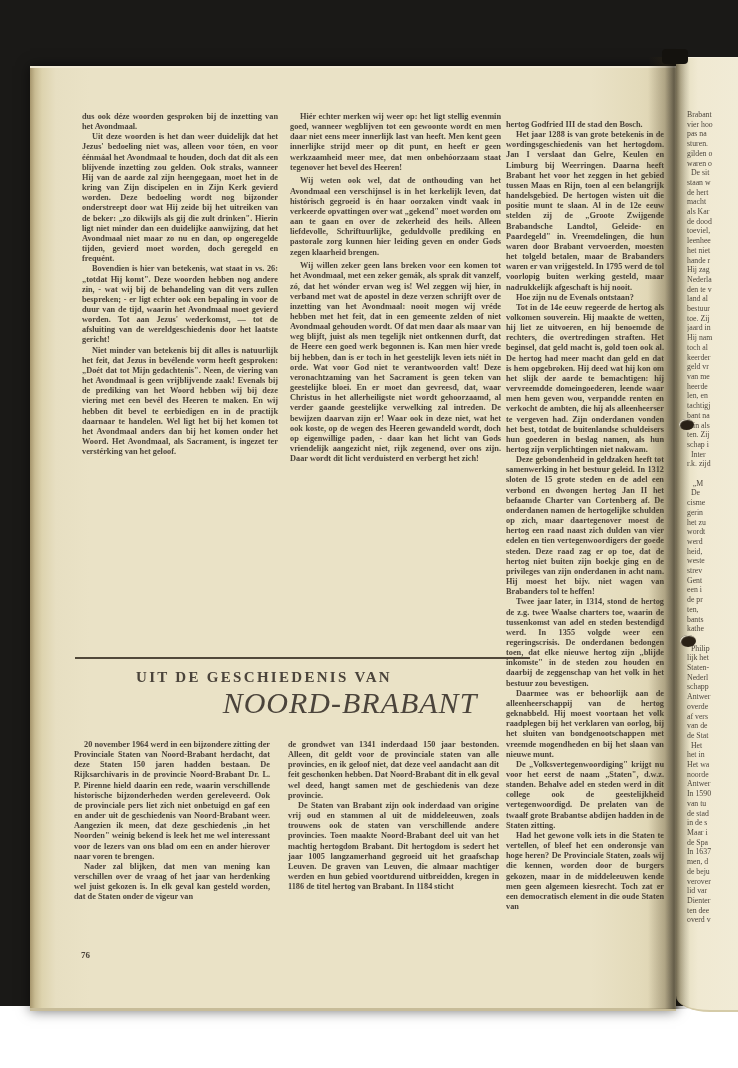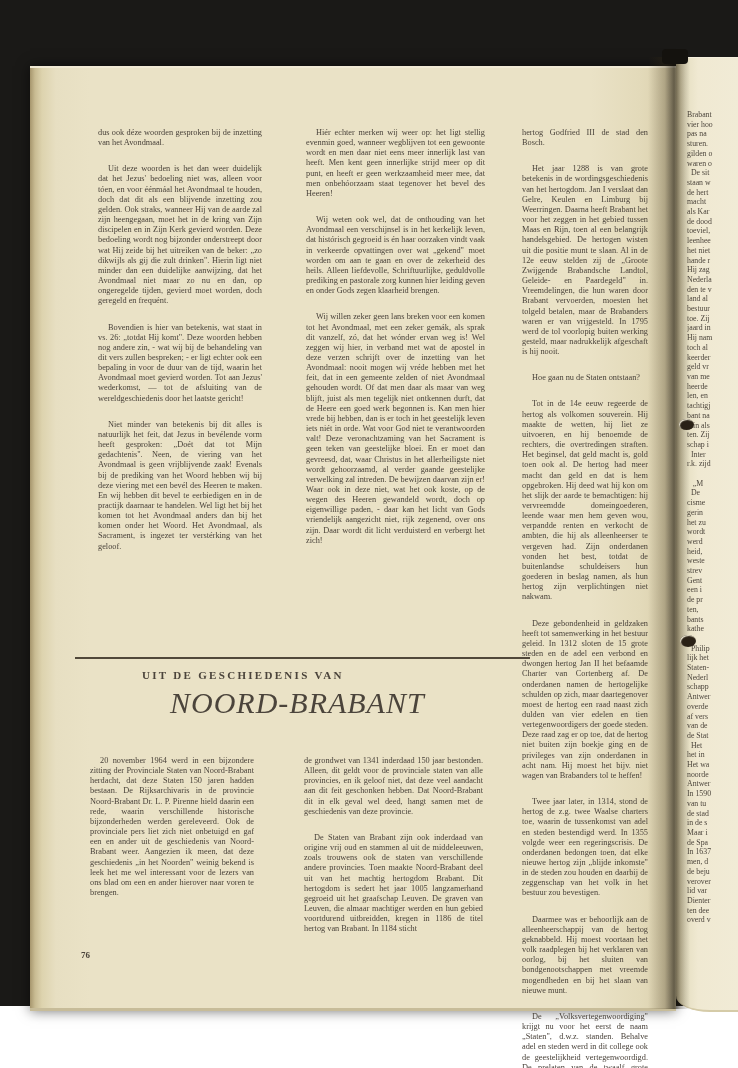--- a/index.html
+++ b/index.html
@@ -13,29 +13,29 @@
   .page-left{
     position:absolute;left:30px;top:66px;width:646px;height:940px;
     background:
       linear-gradient(90deg,#a6966d 0px,#c8bb92 5px,#ddd3ae 12px,#e7dfc2 26px,#eae2c6 60px,#eae2c6 560px,#e3daba 610px,#d8cda9 646px),
       #eae2c6;
     border-top:2px solid #f0e9d4;
     border-bottom:3px solid #c7bc99;
     box-shadow:0 0 12px rgba(0,0,0,0.55);
   }
   .col{position:absolute;color:#49423a;font-size:8.3px;line-height:10.15px;text-align:justify;}
-  .col p{margin:16px;text-indent:10px;}
+  .col p{margin:0;text-indent:10px;font-weight:bold;}
   .col.cont p:first-child{text-indent:0;}
   .col.gap p{margin-bottom:3.5px;}
   .sermon-col1{left:52px;top:44px;width:196px;}
   .sermon-col2{left:260px;top:44px;width:211px;}
-  .article-col3{left:476px;top:44px;width:158px;}
+  .article-col3{left:476px;top:52px;width:158px;}
   .divider{position:absolute;left:45px;top:589px;width:455px;height:2px;background:#51483a;}
-  .kicker{position:absolute;left:112px;top:601px;font-size:11px;letter-spacing:2.3px;font-weight:600;color:#4b443b;}
-  .title{position:absolute;left:140px;top:618px;width:360px;
+  .kicker{position:absolute;left:106px;top:601px;font-size:15px;letter-spacing:2.3px;font-weight:600;color:#4b443b;}
+  .title{position:absolute;left:140px;top:618px;width:360px;text-align:center;
          font-style:italic;font-size:30px;letter-spacing:1px;color:#4b443b;}
   .article-col1{left:44px;top:672px;width:196px;}
   .article-col2{left:258px;top:672px;width:211px;}
   .pagenum{position:absolute;left:51px;top:882px;font-size:9px;font-weight:bold;color:#49423a;}
   
   .gutter{position:absolute;left:648px;top:57px;width:42px;height:952px;pointer-events:none;
     background:linear-gradient(90deg,rgba(40,30,15,0) 0%,rgba(60,48,24,0.28) 40%,rgba(22,17,8,0.6) 62%,rgba(40,32,16,0.25) 78%,rgba(40,30,15,0) 100%);}
   .notch{position:absolute;left:662px;top:49px;width:26px;height:15px;background:#14120e;border-radius:4px;}
   .hole{position:absolute;background:#2a2116;border-radius:50%;box-shadow:inset 1px 1px 1px #efe9d4;}
   .hole.h1{left:679px;top:419px;width:15px;height:11px;}
@@ -65,35 +65,36 @@
       <p>Niet minder van betekenis bij dit alles is natuurlijk het feit, dat Jezus in bevélende vorm heeft gesproken: „Doét dat tot Mijn gedachtenis". Neen, de viering van het Avondmaal is geen vrijblijvende zaak! Evenals bij de prediking van het Woord hebben wij bij deze viering met een bevél des Heeren te maken. En wij hebben dit bevel te eerbiedigen en in de practijk daarnaar te handelen. Wel ligt het bij het komen tot het Avondmaal anders dan bij het komen onder het Woord. Het Avondmaal, als Sacrament, is ingezet ter verstérking van het geloof.</p>
     </div>
   <div class="col sermon-col2 gap">
       <p>Hiér echter merken wij weer op: het ligt stellig evenmin goed, wanneer wegblijven tot een gewoonte wordt en men daar niet eens meer innerlijk last van heeft. Men kent geen innerlijke strijd meer op dit punt, en heeft er geen werkzaamheid meer mee, dat men onbehóorzaam staat tegenover het bevel des Heeren!</p>
       <p>Wij weten ook wel, dat de onthouding van het Avondmaal een verschijnsel is in het kerkelijk leven, dat histórisch gegroeid is én haar oorzaken vindt vaak in verkeerde opvattingen over wat „gekend" moet worden om aan te gaan en over de zekerheid des heils. Alleen liefdevolle, Schriftuurlijke, geduldvolle prediking en pastorale zorg kunnen hier leiding geven en onder Gods zegen klaarheid brengen.</p>
       <p>Wij willen zeker geen lans breken voor een komen tot het Avondmaal, met een zeker gemák, als sprak dit vanzelf, zó, dat het wónder ervan weg is! Wel zeggen wij hier, in verband met wat de apostel in deze verzen schrijft over de inzetting van het Avondmaal: nooit mogen wij vréde hebben met het feit, dat in een gemeente zelden of niet Avondmaal gehouden wordt. Of dat men daar als maar van weg blijft, juist als men tegelijk niet ontkennen durft, dat de Heere een goed werk begonnen is. Kan men hier vrede bij hebben, dan is er toch in het geestelijk leven iets niét in orde. Wat voor God niet te verantwoorden valt! Deze veronachtzaming van het Sacrament is geen teken van geestelijke bloei. En er moet dan gevreesd, dat, waar Christus in het allerheiligste niet wordt gehoorzaamd, al verder gaande geestelijke verwelking zal intreden. De bewijzen daarvan zijn er! Waar ook in deze niet, wat het ook koste, op de wegen des Heeren gewandeld wordt, doch op eigenwillige paden, - daar kan het licht van Gods vriendelijk aangezicht niet, rijk zegenend, over ons zijn. Daar wordt dit licht verduisterd en verbergt het zich!</p>
     </div>
   <div class="col article-col3 cont">
       <p>hertog Godfried III de stad den Bosch.</p>
       <p>Het jaar 1288 is van grote betekenis in de wordingsgeschiedenis van het hertogdom. Jan I verslaat dan Gelre, Keulen en Limburg bij Weerringen. Daarna heeft Brabant het voor het zeggen in het gebied tussen Maas en Rijn, toen al een belangrijk handelsgebied. De hertogen wisten uit die positie munt te slaan. Al in de 12e eeuw stelden zij de „Groote Zwijgende Brabandsche Landtol, Geleide- en Paardegeld" in. Vreemdelingen, die hun waren door Brabant vervoerden, moesten het tolgeld betalen, maar de Brabanders waren er van vrijgesteld. In 1795 werd de tol voorlopig buiten werking gesteld, maar nadrukkelijk afgeschaft is hij nooit.</p>
-      <p>Hoe gaan nu de Staten ontstaan?</p>
+      <p>Hoe zijn nu de Evenals ontstaan?</p>
       <p>Tot in de 14e eeuw regeerde de hertog als volkomen souverein. Hij maakte de wetten, hij liet ze uitvoeren, en hij benoemde de rechters, die overtredingen straften. Het beginsel, dat geld macht is, gold toen ook al. De hertog had meer macht dan geld en dat is hem opgebroken. Hij deed wat hij kon om het slijk der aarde te bemachtigen: hij vervreemdde domeingoederen, leende waar men hem geven wou, verpandde renten en verkocht de ambten, die hij als alleenheerser te vergeven had. Zijn onderdanen vonden het best, totdat de buitenlandse schuldeisers hun goederen in beslag namen, als hun hertog zijn verplichtingen niet nakwam.</p>
       <p>Deze gebondenheid in geldzaken heeft tot samenwerking in het bestuur geleid. In 1312 sloten de 15 grote steden en de adel een verbond en dwongen hertog Jan II het befaamde Charter van Cortenberg af. De onderdanen namen de hertogelijke schulden op zich, maar daartegenover moest de hertog een raad naast zich dulden van vier edelen en tien vertegenwoordigers der goede steden. Deze raad zag er op toe, dat de hertog niet buiten zijn boekje ging en de privileges van zijn onderdanen in acht nam. Hij moest het bijv. niet wagen van Brabanders tol te heffen!</p>
       <p>Twee jaar later, in 1314, stond de hertog de z.g. twee Waalse charters toe, waarin de tussenkomst van adel en steden bestendigd werd. In 1355 volgde weer een regeringscrisis. De onderdanen bedongen toen, dat elke nieuwe hertog zijn „blijde inkomste" in de steden zou houden en daarbij de zeggenschap van het volk in het bestuur zou bevestigen.</p>
       <p>Daarmee was er behoorlijk aan de alleenheerschappij van de hertog geknabbeld. Hij moest voortaan het volk raadplegen bij het verklaren van oorlog, bij het sluiten van bondgenootschappen met vreemde mogendheden en bij het slaan van nieuwe munt.</p>
       <p>De „Volksvertegenwoordiging" krijgt nu voor het eerst de naam „Staten", d.w.z. standen. Behalve adel en steden werd in dit college ook de geestelijkheid vertegenwoordigd. De prelaten van de twaalf grote Brabantse abdijen hadden in de Staten zitting.</p>
       <p>Had het gewone volk iets in die Staten te vertellen, of bleef het een onderonsje van hoge heren? De Provinciale Staten, zoals wij die kennen, worden door de burgers gekozen, maar in de middeleeuwen kende men geen algemeen kiesrecht. Toch zat er een democratisch element in die oude Staten van</p>
     </div>
 
   <div class="divider"></div>
   <div class="kicker">UIT DE GESCHIEDENIS VAN</div>
   <div class="title">NOORD-BRABANT</div>
 
   <div class="col article-col1">
       <p>20 november 1964 werd in een bijzondere zitting der Provinciale Staten van Noord-Brabant herdacht, dat deze Staten 150 jaren hadden bestaan. De Rijksarchivaris in de provincie Noord-Brabant Dr. L. P. Pirenne hield daarin een rede, waarin verschillende historische bijzonderheden werden gereleveerd. Ook de provinciale pers liet zich niet onbetuigd en gaf een en ander uit de geschiedenis van Noord-Brabant weer. Aangezien ik meen, dat deze geschiedenis „in het Noorden" weinig bekend is leek het me wel interessant voor de lezers van ons blad om een en ander hierover naar voren te brengen.</p>
+      <p>Nader zal blijken, dat men van mening kan verschillen over de vraag of het jaar van herdenking wel juist gekozen is. In elk geval kan gesteld worden, dat de Staten onder de vigeur van</p>
     </div>
   <div class="col article-col2 cont">
       <p>de grondwet van 1341 inderdaad 150 jaar bestonden. Alleen, dit geldt voor de provinciale staten van alle provincies, en ik geloof niet, dat deze veel aandacht aan dit feit geschonken hebben. Dat Noord-Brabant dit in elk geval wel deed, hangt samen met de geschiedenis van deze provincie.</p>
       <p>De Staten van Brabant zijn ook inderdaad van origine vrij oud en stammen al uit de middeleeuwen, zoals trouwens ook de staten van verschillende andere provincies. Toen maakte Noord-Brabant deel uit van het machtig hertogdom Brabant. Dit hertogdom is sedert het jaar 1005 langzamerhand gegroeid uit het graafschap Leuven. De graven van Leuven, die almaar machtiger werden en hun gebied voortdurend uitbreidden, kregen in 1186 de titel hertog van Brabant. In 1184 sticht</p>
     </div>
 
   <div class="pagenum">76</div>
 </div>
 
 <div class="page-right">

